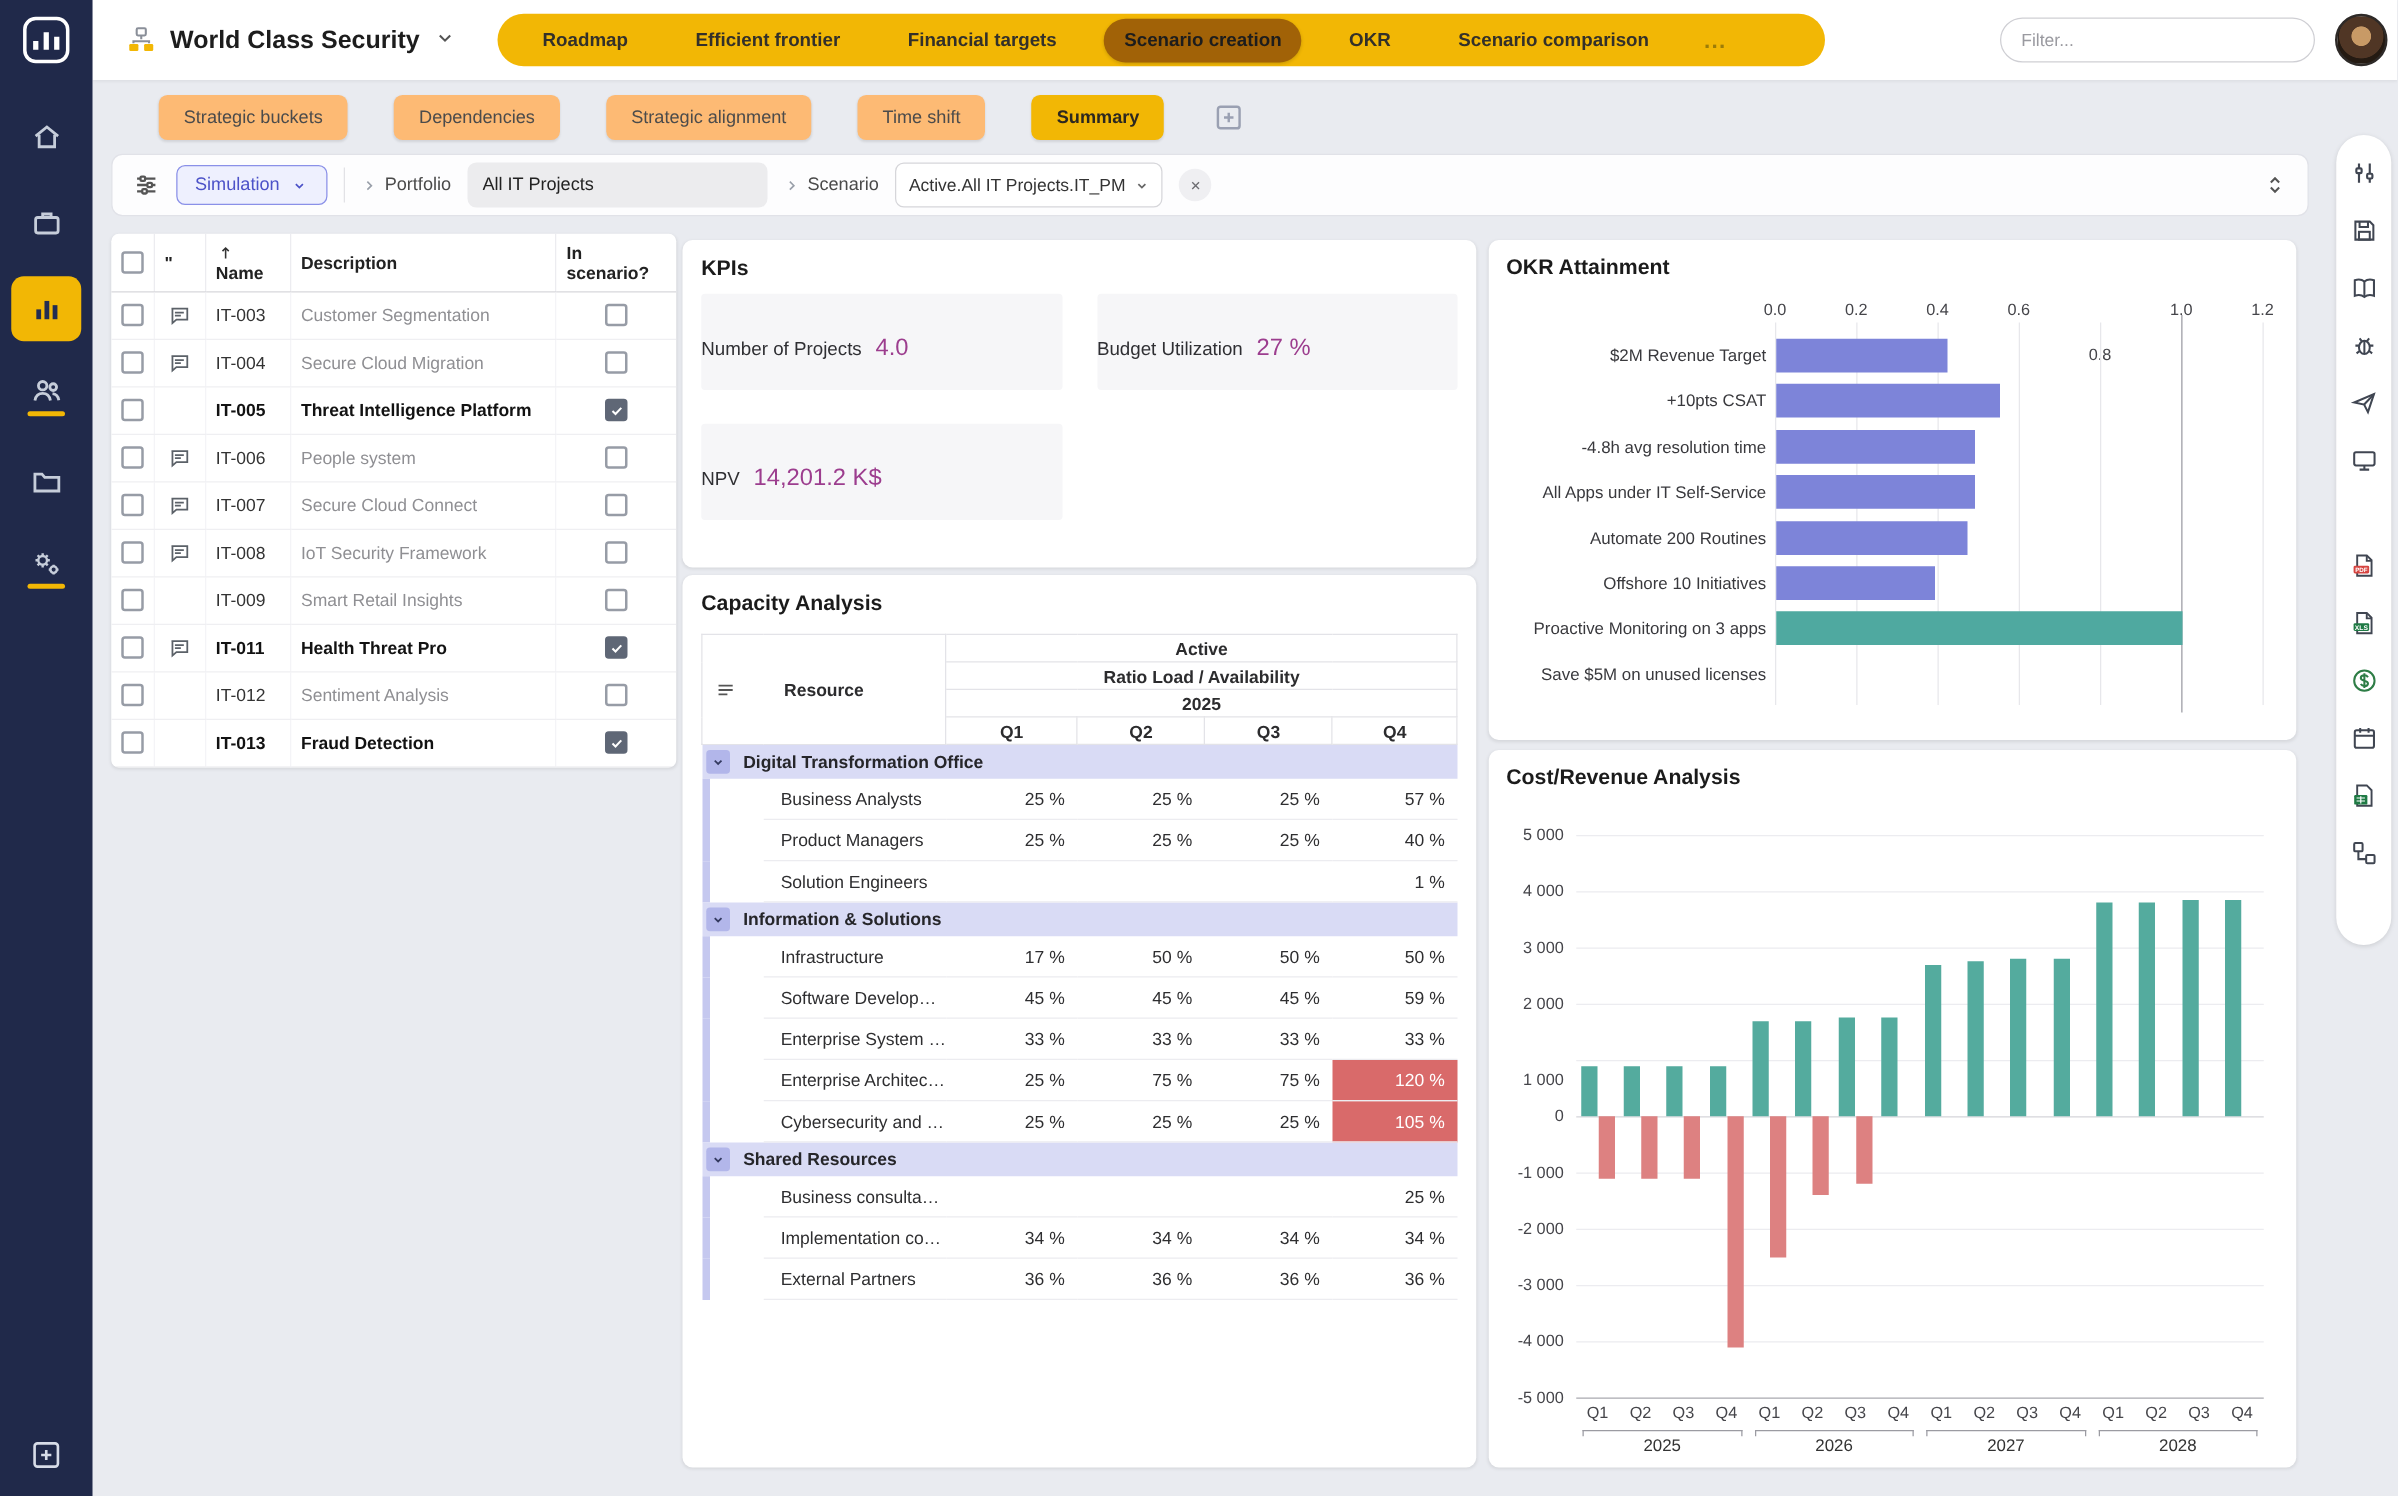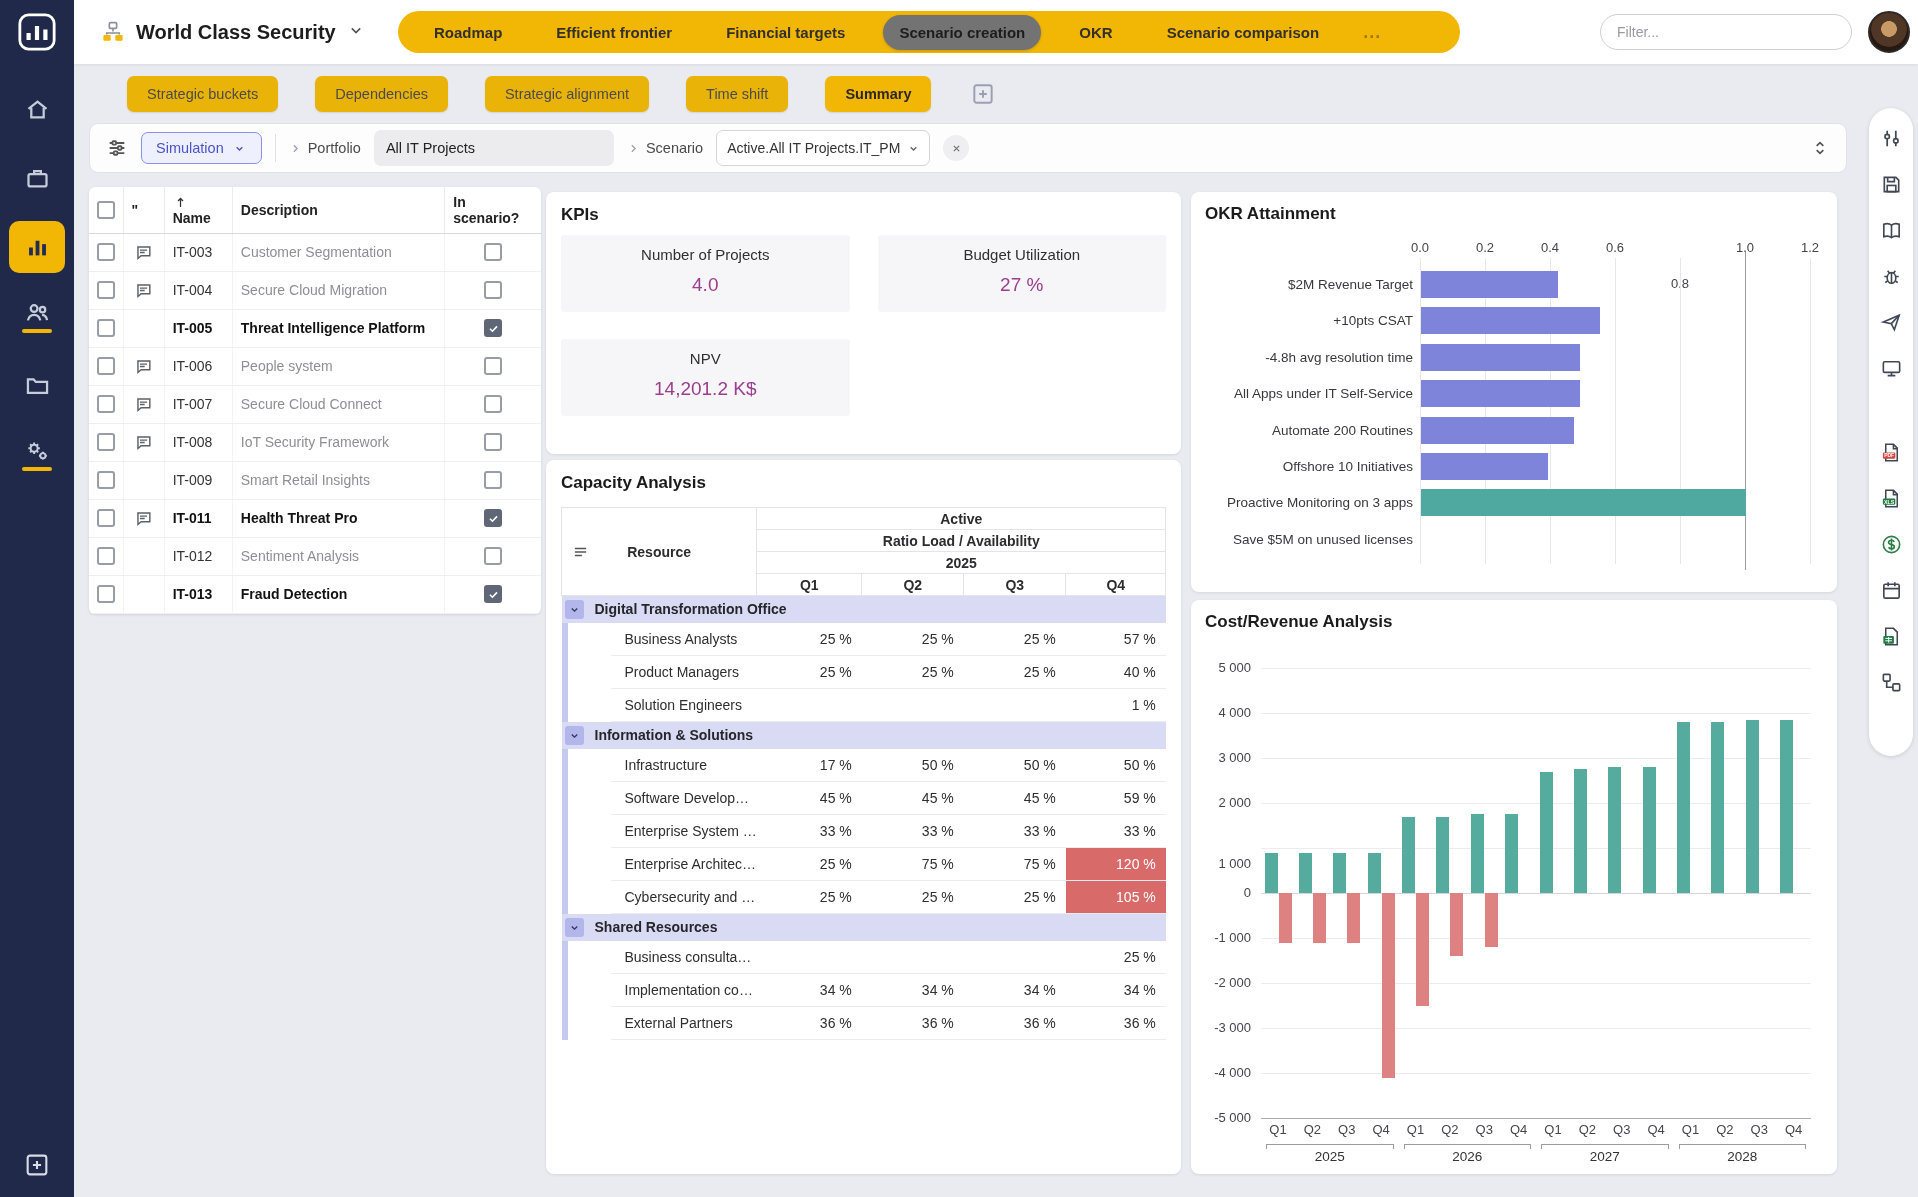--- a/index.html
+++ b/index.html
@@ -19,30 +19,30 @@
   .sidebar-bottom svg{width:28px;height:28px;}
 
   
   .topbar{position:absolute;left:74px;top:0;width:1844px;height:64px;background:#fff;box-shadow:0 1px 3px rgba(0,0,0,.07);display:flex;align-items:center;z-index:5;}
   .title-block{display:flex;align-items:center;gap:10px;margin-left:26px;width:292px;}
   .title-block svg{flex:none;}
   .app-title{font-size:20px;font-weight:700;color:#1d1d1d;white-space:nowrap;}
   .title-chev svg{width:20px;height:20px;}
   .top-nav{height:42px;background:#f2b705;border-radius:22px;display:flex;align-items:center;padding:0 20px;gap:22px;width:1062px;margin-left:6px;}
   .top-nav-item{padding:9px 16px;font-size:15px;font-weight:600;color:#33302a;border-radius:18px;cursor:pointer;white-space:nowrap;}
-  .top-nav-item.active{background:#737373;box-shadow:0 1px 3px rgba(0,0,0,.18);color:#1d1d1d;}
+  .top-nav-item.active{background:#a16207;box-shadow:0 1px 3px rgba(0,0,0,.18);color:#1d1d1d;}
   .top-nav-more{font-weight:700;color:#9c7c08;font-size:18px;letter-spacing:1px;cursor:pointer;padding:0 6px;}
   .filter-input{margin-left:auto;width:252px;height:36px;border:1px solid #cfcfd4;border-radius:18px;padding:0 16px;font-size:14px;color:#333;background:#fff;outline:none;margin-right:16px;font-family:inherit;}
   .filter-input::placeholder{color:#9a9aa0;}
   .avatar{width:42px;height:42px;border-radius:50%;margin-right:8px;cursor:pointer;border:2px solid #2e2a28;
     background:radial-gradient(circle at 50% 42%, #c89a66 26%, #503625 28% 60%, #241a12 62%);}
 
   
   .subtabs{position:absolute;left:127px;top:74px;display:flex;align-items:center;gap:37px;height:40px;z-index:4;}
-  .subtab{background:#eab308;border-radius:7px;padding:10px 20px;font-size:14.5px;color:#4b4b4b;font-weight:500;box-shadow:0 1px 2px rgba(0,0,0,.10);white-space:nowrap;cursor:pointer;}
+  .subtab{background:#fdba74;border-radius:7px;padding:10px 20px;font-size:14.5px;color:#4b4b4b;font-weight:500;box-shadow:0 1px 2px rgba(0,0,0,.10);white-space:nowrap;cursor:pointer;}
   .subtab.active{background:#f2b705;color:#2c2820;font-weight:700;}
   .add-tab{width:30px;height:30px;display:flex;align-items:center;justify-content:center;color:#9aa0b2;cursor:pointer;}
   .add-tab svg{width:26px;height:26px;}
 
   
   .toolbar{position:absolute;left:89px;top:123px;width:1758px;height:50px;background:#fdfdfe;border:1px solid #e1e2e8;border-radius:9px;display:flex;align-items:center;padding:0 16px;gap:13px;z-index:4;}
   .tb-icon{color:#555;display:flex;align-items:center;cursor:pointer;}
   .tb-icon svg{width:22px;height:22px;}
   .sim-btn{display:flex;align-items:center;gap:8px;background:#eef0fe;border:1px solid #8a90e8;color:#4c52c8;font-size:14.5px;font-weight:500;border-radius:7px;padding:7px 14px;cursor:pointer;}
   .sim-btn svg{width:15px;height:15px;}
@@ -76,21 +76,21 @@
   .sort-ic{display:inline-flex;vertical-align:-3px;margin-right:1px;}
   .sort-ic svg{width:15px;height:15px;}
 
   
   .card{background:#fff;border-radius:8px;box-shadow:0 1px 3px rgba(0,0,0,.09);position:absolute;z-index:3;}
   .card-title{font-size:17px;font-weight:700;color:#1b1b1b;}
 
   
   #kpis-card{left:546px;top:192px;width:635px;height:262px;padding:13px 15px;}
   .kpi-grid{display:grid;grid-template-columns:1fr 1fr;gap:27px 28px;margin-top:10px;}
-  .kpi-cell{background:#f6f6f8;border-radius:3px;height:77px;display:flex;flex-direction:column;align-items:center;padding-top:11px;gap:11px;}
+  .kpi-cell{background:#f6f6f8;border-radius:3px;height:77px;display:flex;flex-direction:row;align-items:center;padding-top:11px;gap:11px;}
   .kpi-label{font-size:15px;color:#2f2f33;font-weight:500;}
   .kpi-value{font-size:19px;color:#9c3d8e;font-weight:500;}
 
   
   #capacity-card{left:546px;top:460px;width:635px;height:714px;padding:13px 0 0 15px;}
   .cap-table{border-collapse:collapse;margin-top:14px;table-layout:fixed;}
   .cap-table th{border:1px solid #e3e3e8;font-size:14px;color:#2c2c2e;font-weight:600;text-align:center;padding:2px 6px;height:22px;background:#fff;}
   .cap-corner{position:relative;}
   .hamb{position:absolute;left:10px;top:50%;transform:translateY(-50%);color:#555;display:flex;}
   .hamb svg{width:17px;height:17px;}

